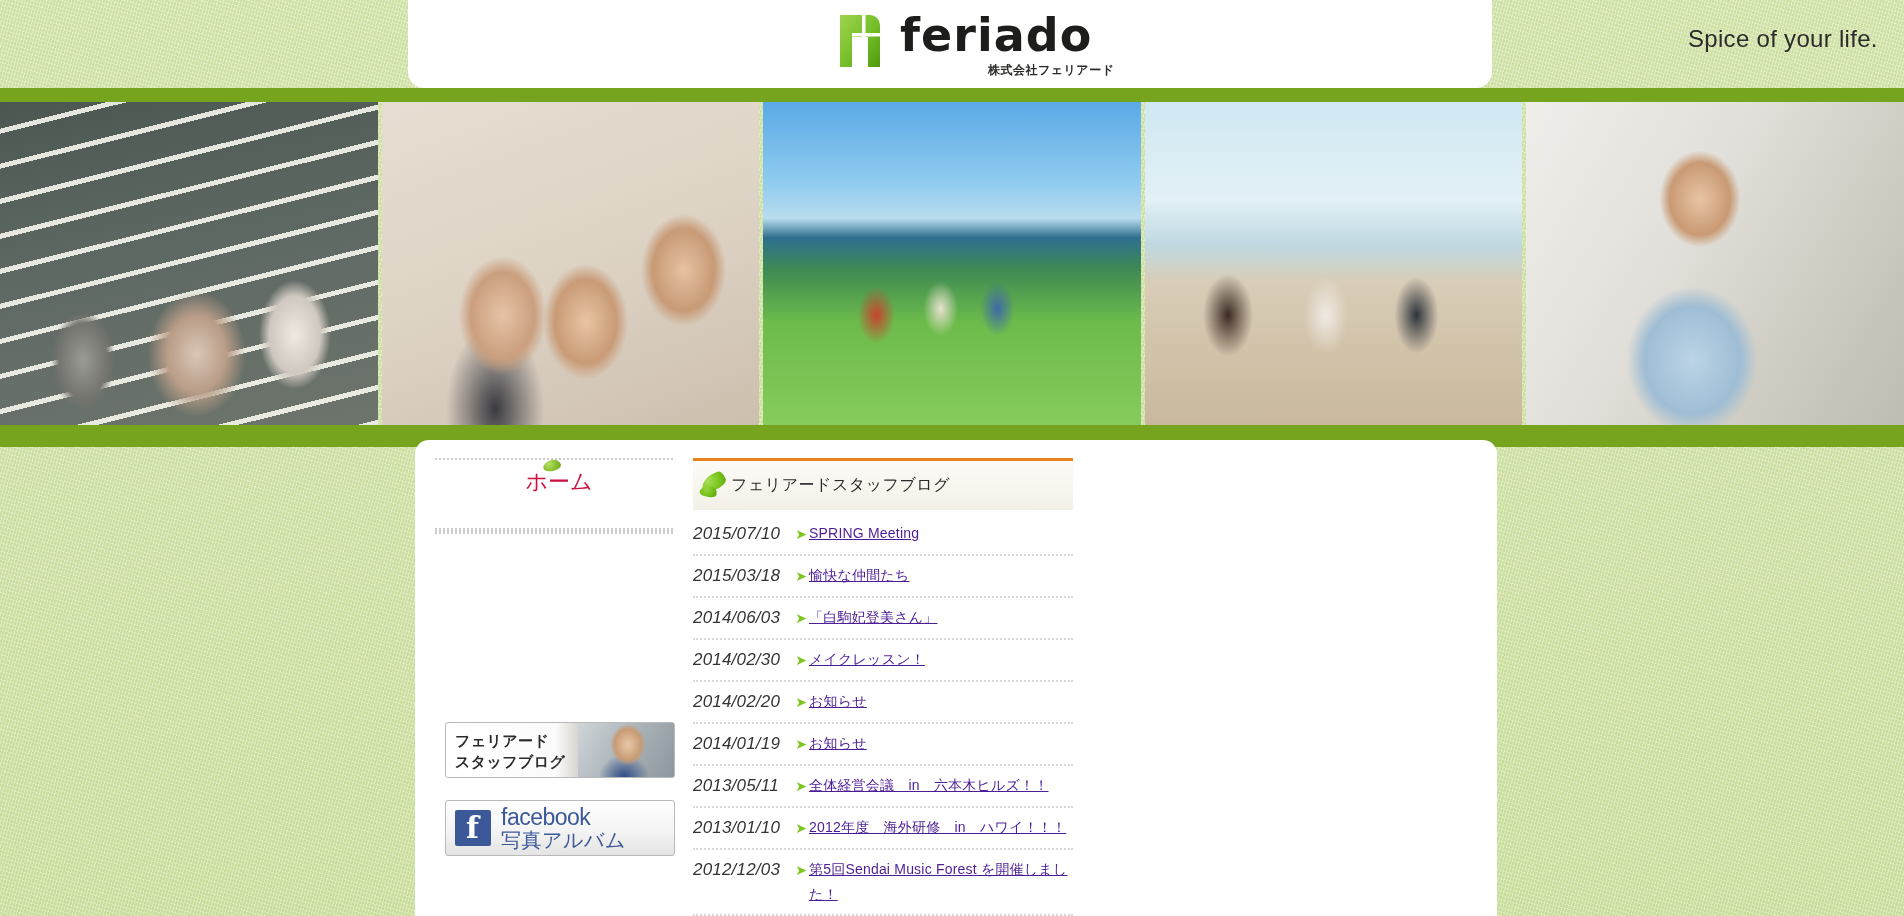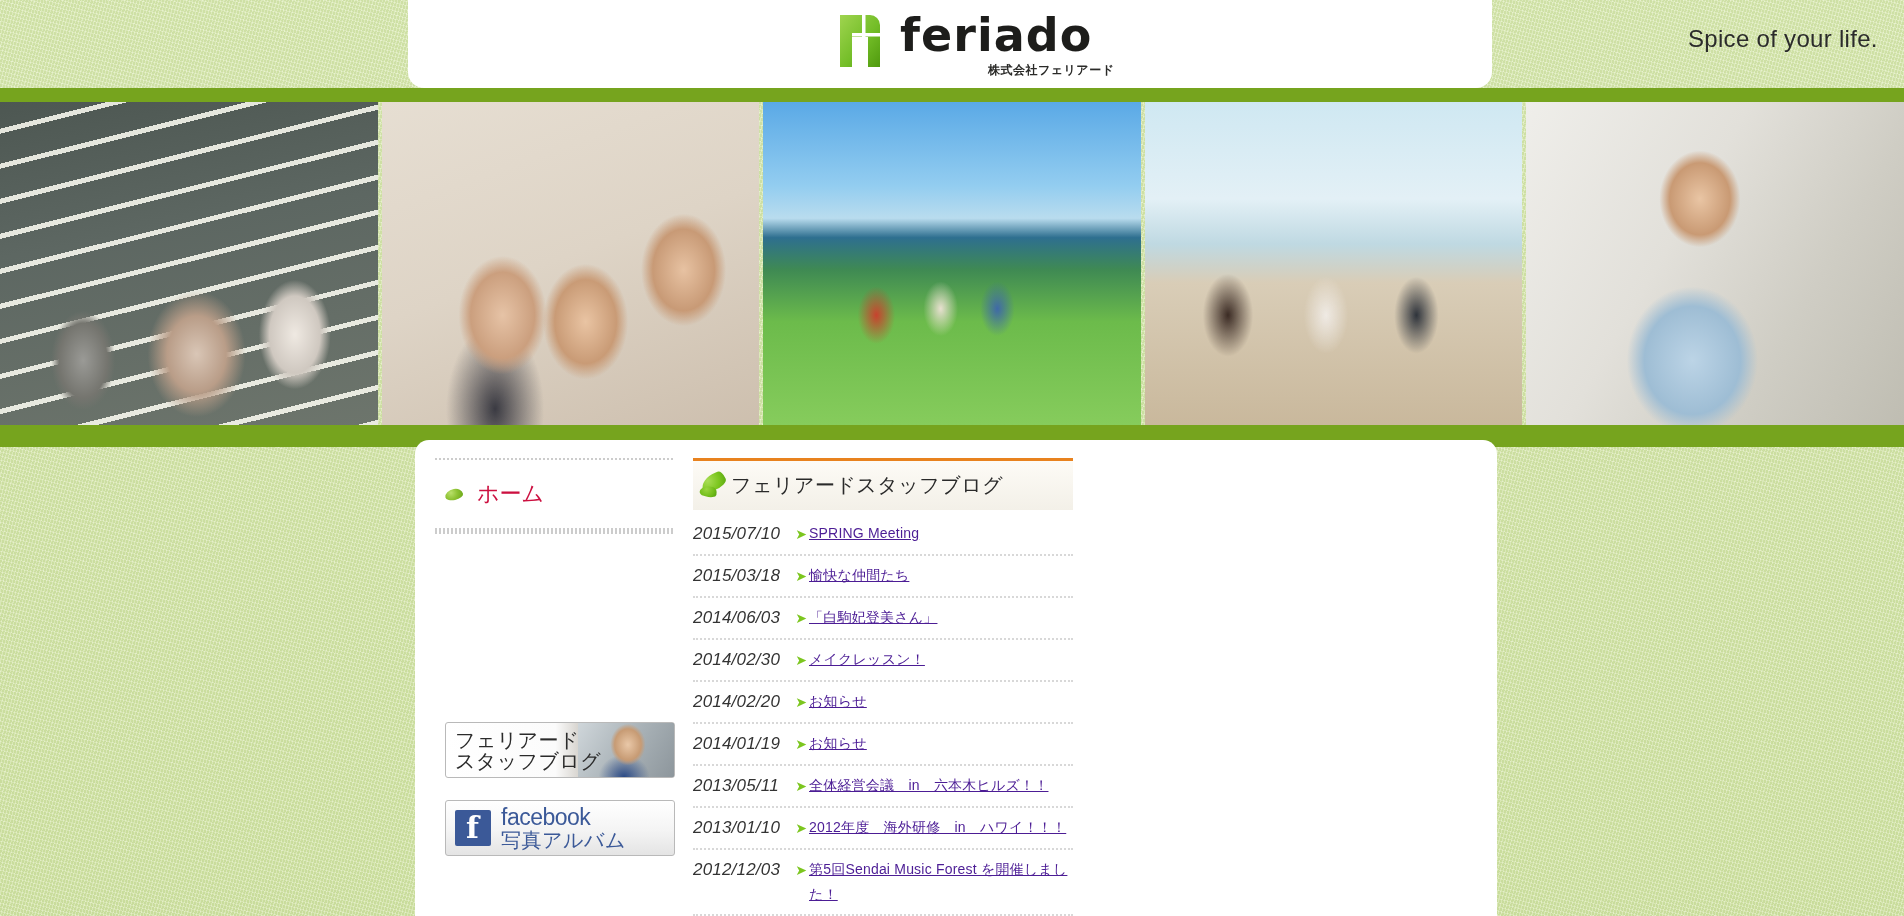--- a/index.html
+++ b/index.html
@@ -164,20 +164,21 @@
     border-top: 2px dotted #cccccc;
     margin: 0;
   }
   .nav-item {
     display: flex;
     align-items: center;
     height: 68px;
     padding-left: 10px;
     cursor: pointer;
     text-decoration: none;
+    flex-direction: column;
   }
   .leaf-bullet {
     width: 18px; height: 11px;
     margin-right: 14px;
     flex: none;
     border-radius: 55% 45% 50% 50% / 60% 60% 40% 40%;
     background: radial-gradient(circle at 35% 30%, #b9e06a 0%, #8fc335 45%, #64a312 100%);
     transform: rotate(-12deg);
   }
   .nav-label { font-size: 22px; line-height: 1; }
@@ -209,26 +210,27 @@
     right: 0; top: 0;
     width: 96px; height: 100%;
     background:
       radial-gradient(ellipse 22px 26px at 52% 40%, #e9c8a8 0%, #c79b74 60%, rgba(0,0,0,0) 80%),
       radial-gradient(ellipse 34px 30px at 48% 100%, #2b4a86 0%, rgba(43,74,134,0) 75%),
       linear-gradient(120deg, #cfd6da 0%, #aab3b8 50%, #8d969c 100%);
   }
   .banner-blog .bb-text {
     position: absolute;
     left: 9px; top: 7px;
-    font-size: 20px;
+    font-size: 15px;
     line-height: 21px;
     color: #2b2b2b;
     letter-spacing: 0.4px;
     white-space: pre-line;
     z-index: 2;
+    font-weight: bold;
   }
   
   .banner-fb {
     background: linear-gradient(#ffffff 0%, #f4f4f4 55%, #e4e4e4 100%);
     display: flex;
     align-items: center;
   }
   .fb-logo {
     width: 36px; height: 36px;
     margin-left: 9px;
@@ -295,21 +297,21 @@
   .head-leaf::after {
     content: "";
     position: absolute;
     left: 3px; top: 15px;
     width: 17px; height: 11px;
     border-radius: 70% 30% 60% 30% / 70% 60% 40% 30%;
     background: radial-gradient(circle at 35% 35%, #9ad63f 0%, #6fbb18 60%, #4d980d 100%);
     transform: rotate(16deg);
   }
   #blog-title {
-    font-size: 20px;
+    font-size: 16px;
     color: #2a2a2a;
     letter-spacing: 0.5px;
     margin-left: 2px;
   }
 
   #blog-list { margin-top: 4px; }
   .blog-row {
     display: flex;
     align-items: flex-start;
     padding: 7px 2px 7px 0;

